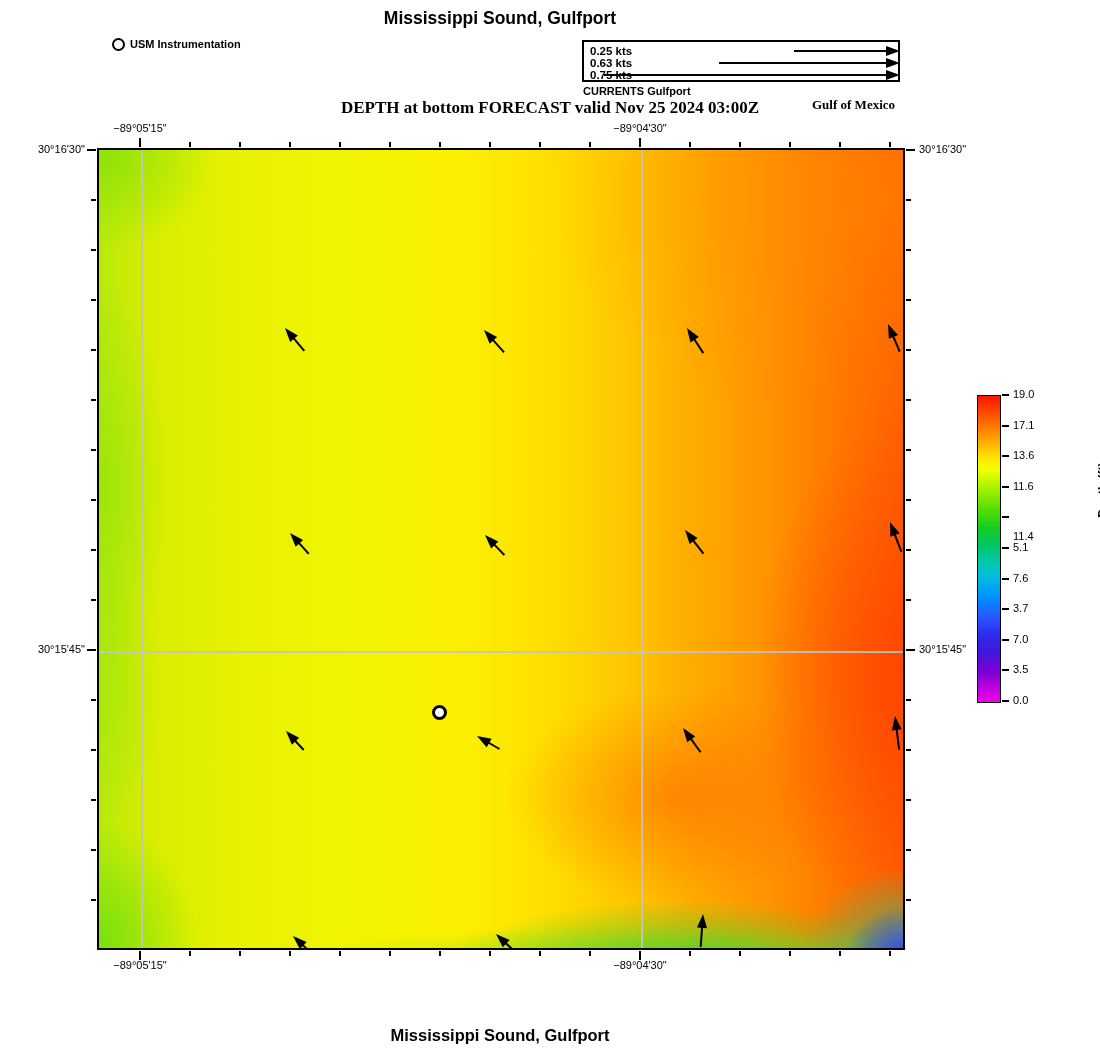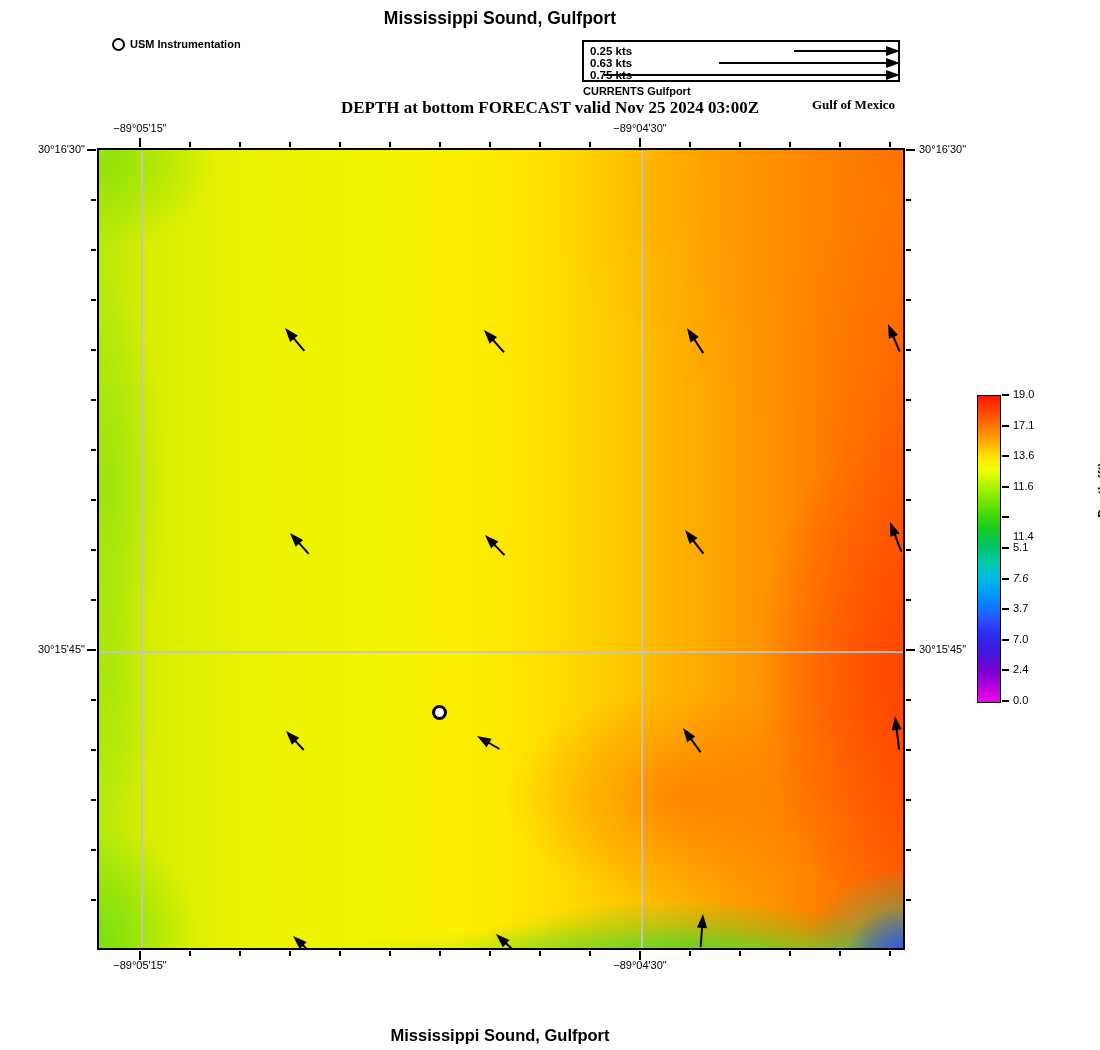--- a/index.html
+++ b/index.html
@@ -159,27 +159,27 @@
     <div class="cb-label abs" style="left: 1013px; top: 419px;">17.1</div>
     <div class="cb-tick abs" style="left: 1002px; top: 455px;"></div>
     <div class="cb-label abs" style="left: 1013px; top: 449px;">13.6</div>
     <div class="cb-tick abs" style="left: 1002px; top: 486px;"></div>
     <div class="cb-label abs" style="left: 1013px; top: 480px;">11.6</div>
     <div class="cb-tick abs" style="left: 1002px; top: 516px;"></div>
     <div class="cb-label abs" style="left: 1013px; top: 510px; margin-top: 20px;">11.4</div>
     <div class="cb-tick abs" style="left: 1002px; top: 547px;"></div>
     <div class="cb-label abs" style="left: 1013px; top: 541px;">5.1</div>
     <div class="cb-tick abs" style="left: 1002px; top: 578px;"></div>
-    <div class="cb-label abs" style="left: 1013px; top: 572px; font-style: italic;">7.6</div>
+    <div class="cb-label abs" style="left: 1013px; top: 572px;">7.6</div>
     <div class="cb-tick abs" style="left: 1002px; top: 608px;"></div>
     <div class="cb-label abs" style="left: 1013px; top: 602px;">3.7</div>
     <div class="cb-tick abs" style="left: 1002px; top: 639px;"></div>
     <div class="cb-label abs" style="left: 1013px; top: 633px;">7.0</div>
     <div class="cb-tick abs" style="left: 1002px; top: 669px;"></div>
-    <div class="cb-label abs" style="left: 1013px; top: 663px;">2.4</div>
+    <div class="cb-label abs" style="left: 1013px; top: 663px;">3.5</div>
     <div class="cb-tick abs" style="left: 1002px; top: 700px;"></div>
     <div class="cb-label abs" style="left: 1013px; top: 694px;">0.0</div>
   </div>
 <div class="abs cb-axis-label">Depth (ft)</div>
 
 <div class="abs bottom-title">Mississippi Sound, Gulfport</div>
 
 <div class="tick abs" style="left: 139px; top: 138px; width: 2px; height: 9px;"></div>
 <div class="tick abs" style="left: 139px; top: 951px; width: 2px; height: 9px;"></div>
 <div class="tick abs" style="left: 189px; top: 142px; width: 2px; height: 5px;"></div>

